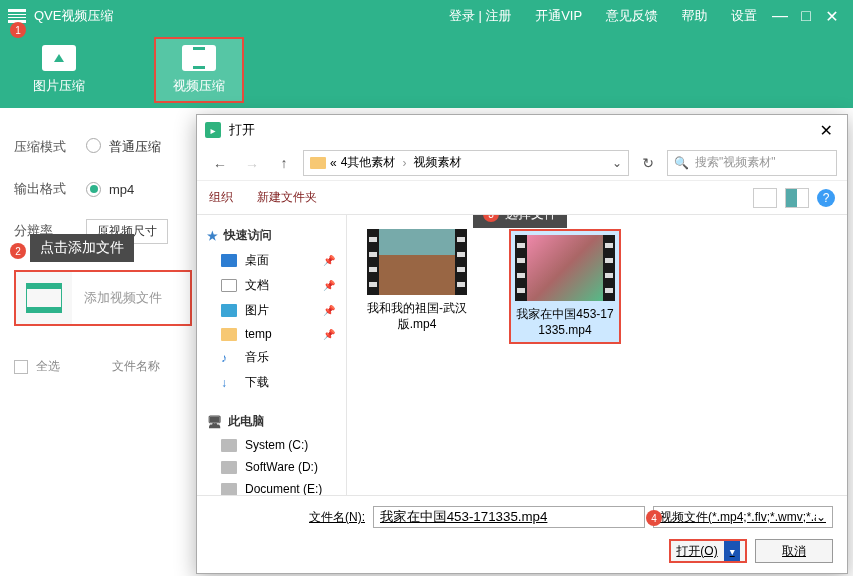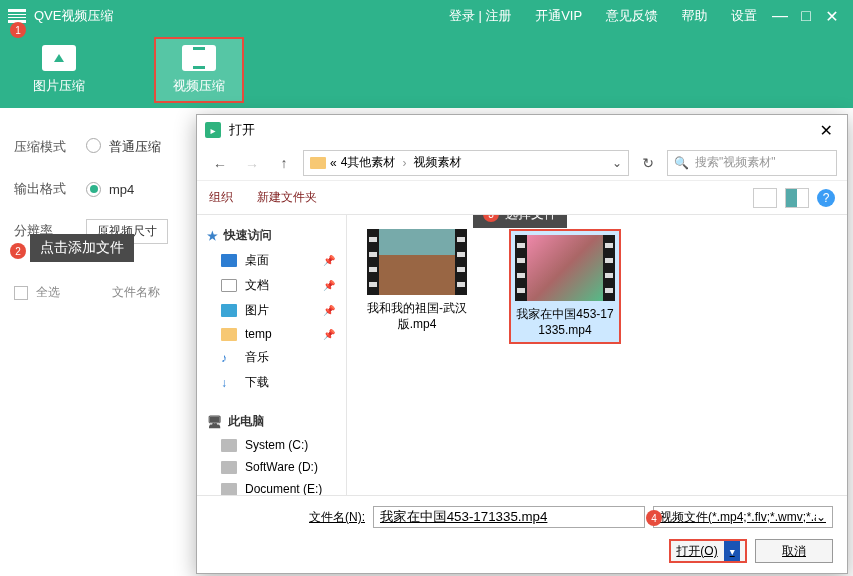--- a/index.html
+++ b/index.html
@@ -140,20 +140,30 @@
     <span class="option-label">输出格式</span>
     <div class="radio-choice">
       <span class="radio-circle checked"></span>
       <span>mp4</span>
     </div>
   </div>
   <div class="option-row">
     <span class="option-label">分辨率</span>
     <span class="select-box">原视频尺寸</span>
   </div>
+  <div class="add-area">
+    <div class="add-icon-box">
+      <svg width="36" height="30" viewBox="0 0 36 30">
+          <rect x="0" y="0" width="36" height="30" fill="none" stroke="#2eb38b" stroke-width="2"></rect>
+          <rect x="0" y="0" width="36" height="6" fill="#2eb38b"></rect>
+          <rect x="0" y="24" width="36" height="6" fill="#2eb38b"></rect>
+        </svg>
+    </div>
+    <span class="add-text">添加视频文件</span>
+  </div>
 </div>
 <div class="annot-2">2</div>
 <div class="tooltip-add">点击添加文件</div>
 
 <div class="list-header">
   <span class="checkbox-empty"></span>
   <span>全选</span>
   <span class="col">文件名称</span>
 </div>
 

